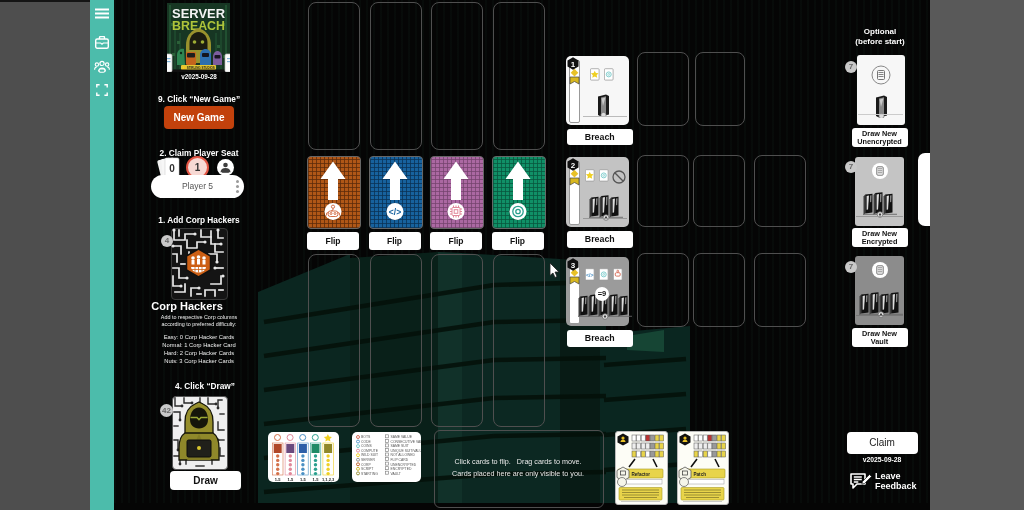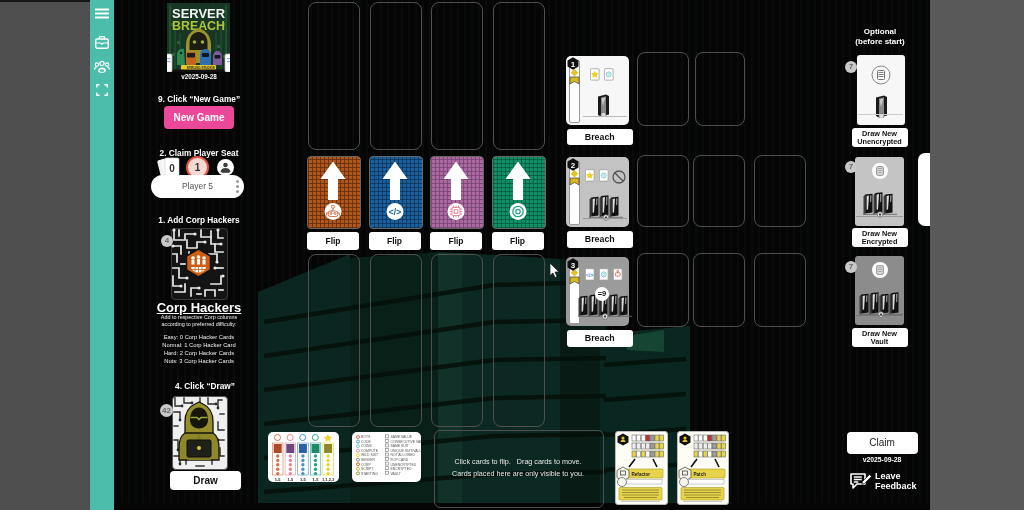--- a/index.html
+++ b/index.html
@@ -129,21 +129,21 @@
         <rect x="60" y="55" width="3.5" height="1.2"></rect>
         <rect x="60" y="58" width="3.5" height="1.2"></rect>
       </g>
     </g>
 </svg>
 
 <div class="hdg" style="left:149px;top:72.5px;width:100px;font-size:6.3px;">v2025-09-28</div>
 
 <div class="step" style="left:149px;top:94px;width:100px;">9. Click “New Game”</div>
 
-<div class="abs" style="left:164px;top:106px;width:70px;height:23px;background:#ec4899;border-radius:4px;color:#fff;font-weight:bold;font-size:10px;line-height:23px;text-align:center;">New Game</div>
+<div class="abs" style="left:164px;top:106px;width:70px;height:23px;background:#c2410c;border-radius:4px;color:#fff;font-weight:bold;font-size:10px;line-height:23px;text-align:center;">New Game</div>
 
 <div class="step" style="left:149px;top:148px;width:100px;">2. Claim Player Seat</div>
 
 <svg class="abs" style="left:156px;top:156px;" width="26" height="26" viewBox="0 0 26 26">
  <g>
       <rect x="3" y="3" width="13" height="18" rx="1.5" fill="#f2f2f2" transform="rotate(-14 9 12)"></rect>
  <rect x="6" y="2.4" width="13" height="18" rx="1.5" fill="#f7f7f7" transform="rotate(-7 12 11)"></rect>
  <rect x="9" y="2" width="14" height="19" rx="1.5" fill="#fff" stroke="#d0d0d0" stroke-width="0.6"></rect>
     </g>
  <text x="16" y="15.5" font-size="10" font-weight="bold" fill="#333" text-anchor="middle" font-family="Liberation Sans">0</text>
@@ -222,21 +222,21 @@
  <g stroke="#cc5f14" stroke-width="0.8">
       <line x1="7" y1="21.5" x2="22" y2="21.5"></line>
       <line x1="11" y1="19" x2="11" y2="24"></line>
       <line x1="14.5" y1="19" x2="14.5" y2="24.5"></line>
       <line x1="18" y1="19" x2="18" y2="24"></line>
     </g>
 </svg>
 
 <div class="badge" style="left:161px;top:235px;width:12px;height:12px;font-size:8px;line-height:12px;">4</div>
 
-<div class="hdg" style="left:149px;top:300px;width:100px;font-size:13px;text-decoration:underline;">Corp Hackers</div>
+<div class="hdg" style="left:137px;top:300px;width:100px;font-size:11px;">Corp Hackers</div>
 
 <div class="abs" style="left:144px;top:314px;width:110px;color:#efefef;font-size:5.4px;line-height:7px;text-align:center;">Add to respective Corp columns<br>according to preferred difficulty:</div>
 
 <div class="abs" style="left:144px;top:334px;width:110px;color:#efefef;font-size:5.8px;line-height:7.9px;text-align:center;">Easy: 0 Corp Hacker Cards<br>Normal: 1 Corp Hacker Card<br>Hard: 2 Corp Hacker Cards<br>Nuts: 3 Corp Hacker Cards</div>
 
 <div class="step" style="left:155px;top:381px;width:100px;">4. Click “Draw”</div>
 
 <div class="gridcard" style="left:172px;top:396px;width:54px;height:72px;background:#efefef;border:1px solid #555;overflow:hidden;"></div>
 
 <svg class="abs" style="left:172px;top:396px;" width="54" height="72" viewBox="0 0 54 72">

